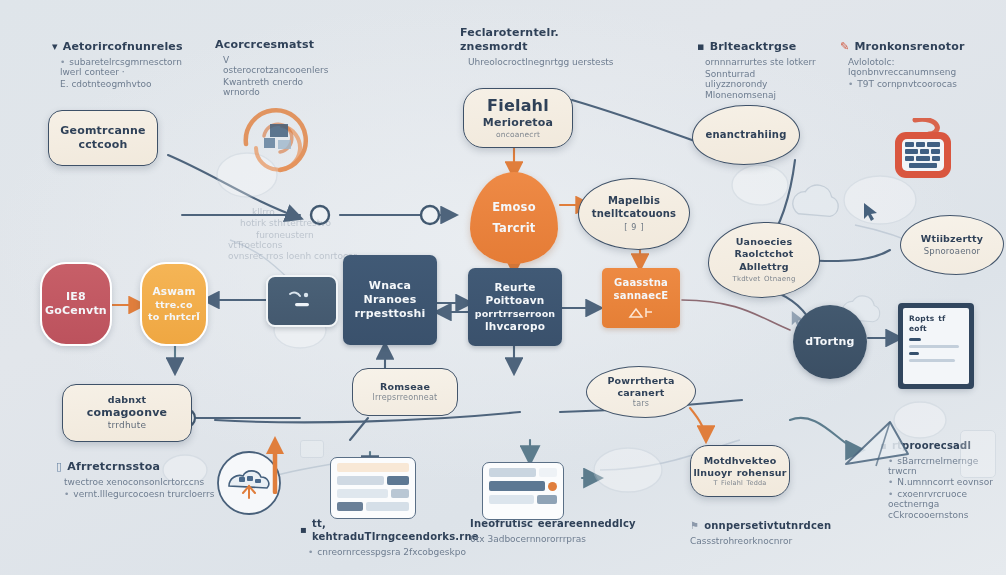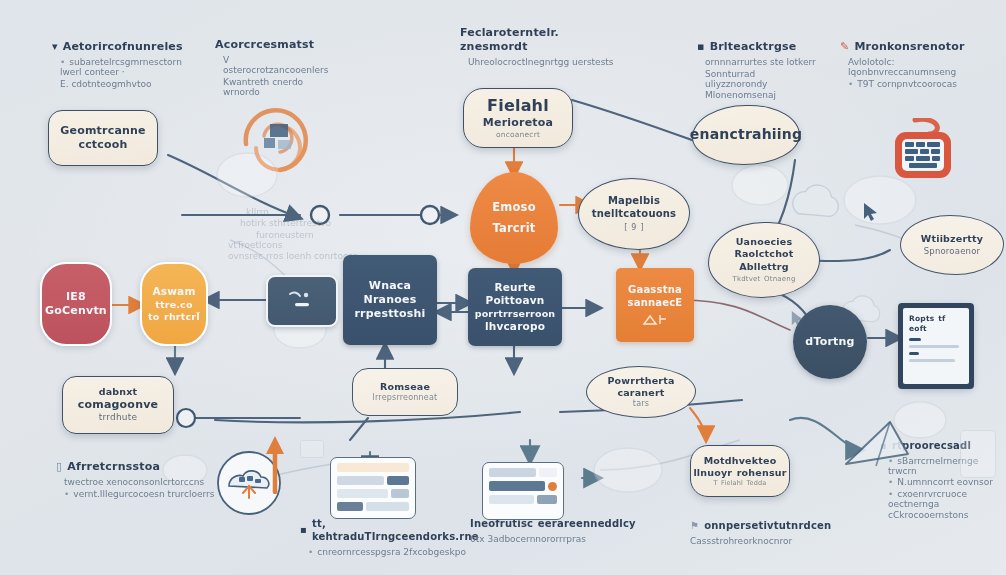--- a/index.html
+++ b/index.html
@@ -268,21 +268,21 @@
 
   <div class="ann" style="left:690px;top:520px;width:160px">
     <div class="hd blurtext" style="font-size:10px">
       <span class="glyph" style="color:#8d9aab">⚑</span>
       <span>onnpersetivtutnrdcen</span>
     </div>
     <div class="li" style="margin-left:0">Cassstrohreorknocnror</div>
   </div>
 
   <div class="ann faded" style="left:240px;top:205px;width:120px">
-    <div class="li" style="margin-left:6px">kllrro</div>
+    <div class="li" style="margin-left:12px">kllrro</div>
     <div class="li" style="margin-left:0">hotirk sthrtertrestvo</div>
     <div class="li" style="margin-left:16px">furoneustern</div>
   </div>
   <div class="ann faded" style="left:228px;top:238px;width:150px">
     <div class="li" style="margin-left:0">vtTroetlcons</div>
     <div class="li" style="margin-left:0">ovnsrec rros loenh conrtocer</div>
   </div>
 
   <div class="node cream tag" style="left:48px;top:110px;width:110px;height:56px">
     <div class="blurtext" style="font-size:11px;font-weight:bold">Geomtrcanne</div>
@@ -300,21 +300,21 @@
     </g>
   </svg>
 
   <div class="node cream" style="left:463px;top:88px;width:110px;height:60px;border-radius:20px">
     <div class="blurtext" style="font-size:16px;font-weight:bold">Fielahl</div>
     <div class="blurtext" style="font-size:11px;font-weight:bold">Merioretoa</div>
     <div class="blurtext" style="font-size:7.5px;opacity:.6">oncoanecrt</div>
   </div>
 
   <div class="node cream blob" style="left:692px;top:105px;width:108px;height:60px">
-    <div class="blurtext" style="font-size:14px;font-weight:bold">enanctrahiing</div>
+    <div class="blurtext" style="font-size:10px;font-weight:bold">enanctrahiing</div>
   </div>
 
   <svg class="ghost" style="left:885px;top:118px;width:76px;height:72px;opacity:1" viewBox="0 0 76 72">
     <path d="M30,2 C42,0 50,3 52,8 C54,13 48,16 44,16" fill="none" stroke="#d9644c" stroke-width="5" stroke-linecap="round"></path>
     <rect x="10" y="14" width="56" height="46" rx="11" fill="#d9563f"></rect>
     <rect x="17" y="21" width="42" height="32" rx="5" fill="#f2f5f8"></rect>
     <g fill="#3f5f82">
       <rect x="20" y="24" width="9" height="5" rx="1"></rect>
         <rect x="31" y="24" width="9" height="5" rx="1"></rect>
       <rect x="42" y="24" width="13" height="5" rx="1"></rect>
@@ -360,21 +360,21 @@
     <div class="blurtext lbl-light" style="font-size:11px;font-weight:bold">rrpesttoshi</div>
   </div>
 
   <div class="node boxdark" style="left:468px;top:268px;width:94px;height:78px">
     <div class="blurtext lbl-light" style="font-size:10.5px;font-weight:bold">Reurte</div>
     <div class="blurtext lbl-light" style="font-size:10.5px;font-weight:bold">Poittoavn</div>
     <div class="blurtext lbl-light" style="font-size:9.5px;font-weight:bold">porrtrrserroon</div>
     <div class="blurtext lbl-light" style="font-size:10.5px;font-weight:bold">lhvcaropo</div>
   </div>
 
-  <div class="node boxorange" style="left:616px;top:268px;width:78px;height:74px">
+  <div class="node boxorange" style="left:602px;top:268px;width:78px;height:60px">
     <div class="blurtext lbl-light" style="font-size:10px;font-weight:bold">Gaasstna</div>
     <div class="blurtext lbl-light" style="font-size:10px;font-weight:bold">sannaecE</div>
     <svg width="26" height="14" viewBox="0 0 26 14" style="margin-top:3px">
       <path d="M2,12 L8,4 L14,12 Z" fill="none" stroke="#fde6d4" stroke-width="1.5"></path>
       <path d="M18,3 L18,12 M18,7 L24,7" stroke="#fde6d4" stroke-width="1.5" fill="none"></path>
     </svg>
   </div>
 
   <div class="node pill pill-red" style="left:40px;top:262px;width:72px;height:84px">
     <div class="blurtext lbl-light" style="font-size:11px;font-weight:bold">IE8</div>
@@ -388,21 +388,21 @@
   </div>
 
   <div class="node slatecard" style="left:266px;top:275px;width:72px;height:52px">
     <svg width="40" height="26" viewBox="0 0 40 26">
       <path d="M8,6 C12,3 16,5 18,8" fill="none" stroke="#dbe5ee" stroke-width="2" stroke-linecap="round"></path>
       <circle cx="24" cy="7" r="2.2" fill="#dbe5ee"></circle>
       <rect x="13" y="15" width="14" height="3.2" rx="1.6" fill="#eef3f8"></rect>
     </svg>
   </div>
 
-  <div class="node cream tag" style="left:62px;top:376px;width:112px;height:58px">
+  <div class="node cream tag" style="left:62px;top:384px;width:130px;height:58px">
     <div class="blurtext" style="font-size:9.5px;font-weight:bold">dabnxt</div>
     <div class="blurtext" style="font-size:11px;font-weight:bold">comagoonve</div>
     <div class="blurtext" style="font-size:9px;opacity:.75">trrdhute</div>
   </div>
 
   <div class="node cream-soft" style="left:352px;top:368px;width:106px;height:48px;border-radius:16px">
     <div class="blurtext" style="font-size:9.5px;font-weight:bold">Romseae</div>
     <div class="blurtext" style="font-size:8px;opacity:.6">lrrepsrreonneat</div>
   </div>
 

